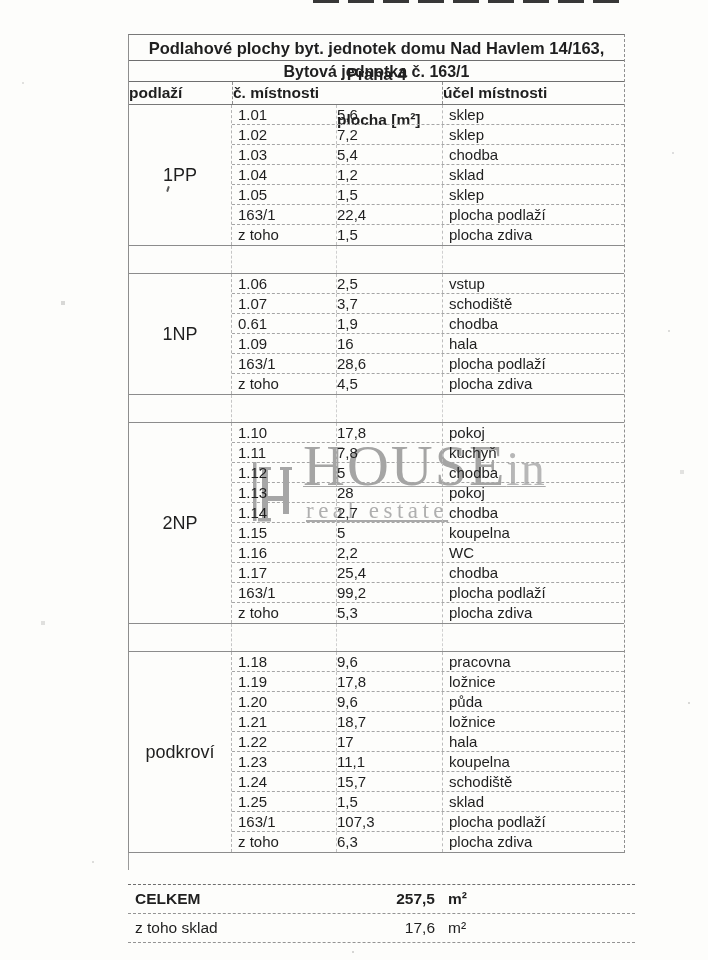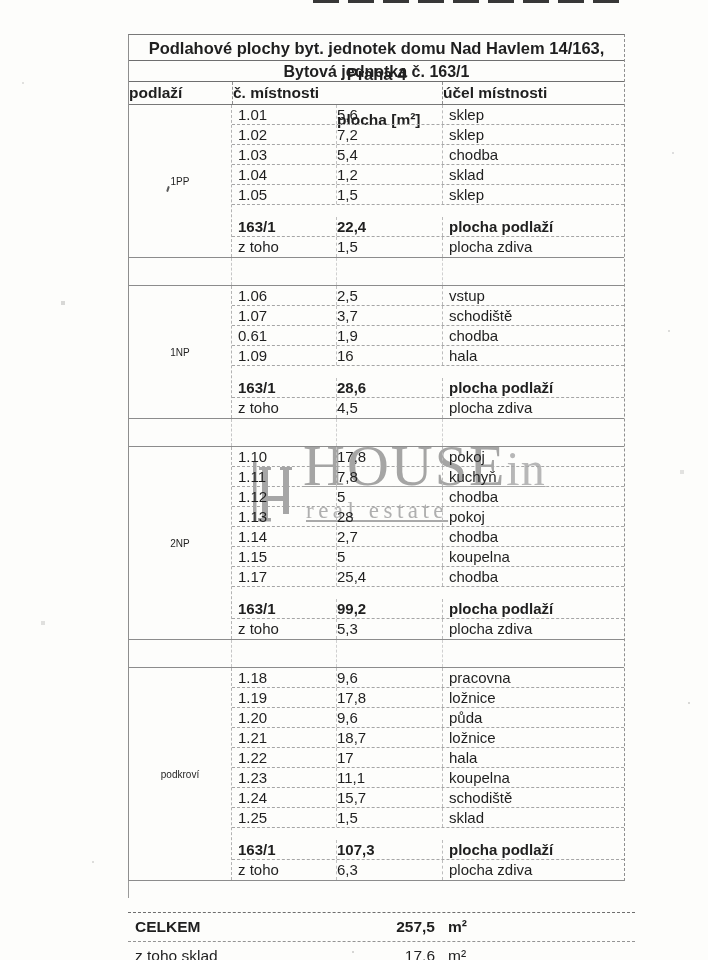--- a/index.html
+++ b/index.html
@@ -65,26 +65,26 @@
     line-height: 22px; text-align: left; font-size: 15.5px; font-weight: 700;
   }
   .hc.w1 { width: 103px; }
   .hc.w2 { width: 104px; border-left: 1px dashed #8f8f8f; }
   .hc.w3 { width: 106px; border-left: 1px dashed #8f8f8f; margin-top: 27px; }
   .hc.w4 { flex: 1; border-left: 1px dashed #8f8f8f; }
   .t-section { display: flex; border-bottom: 1px solid #8c8c8c; }
   .floor-cell {
     width: 103px; border-right: 1px dashed #b3b3b3;
     display: flex; align-items: center; justify-content: center;
-    font-size: 10px;
+    font-size: 18px;
   }
   .rows-col { flex: 1; }
   .t-row { display: flex; height: 20px; font-size: 15px; }
   .t-row:not(:last-child) { border-bottom: 1px dashed #a6a6a6; }
-  .t-row.bold { font-weight: 700; margin-top: 12px; }
+  .t-row.bold { font-weight: 400; }
   .cell { line-height: 19px; white-space: nowrap; }
   .c-num { width: 104px; padding-left: 6px; }
   .c-area { width: 106px; text-align: left; padding-right: 7px; border-left: 1px dashed #c2c2c2; }
   .c-use { flex: 1; padding-left: 6px; border-left: 1px dashed #bcbcbc; }
   .t-gap { display: flex; height: 28px; border-bottom: 1px solid #8c8c8c; }
   .t-gap .g1 { width: 103px; border-right: 1px dashed #c6c6c6; }
   .t-gap .g2 { width: 104px; }
   .t-gap .g3 { width: 106px; border-left: 1px dashed #d0d0d0; }
   .t-gap .g4 { flex: 1; border-left: 1px dashed #d0d0d0; }
   .t-spacer { position: relative; height: 31px; }
@@ -256,20 +256,25 @@
                 <div class="cell c-num">1.14</div>
                 <div class="cell c-area">2,7</div>
                 <div class="cell c-use">chodba</div>
               </div>
               <div class="t-row">
                 <div class="cell c-num">1.15</div>
                 <div class="cell c-area">5</div>
                 <div class="cell c-use">koupelna</div>
               </div>
               <div class="t-row">
+                <div class="cell c-num">1.16</div>
+                <div class="cell c-area">2,2</div>
+                <div class="cell c-use">WC</div>
+              </div>
+              <div class="t-row">
                 <div class="cell c-num">1.17</div>
                 <div class="cell c-area">25,4</div>
                 <div class="cell c-use">chodba</div>
               </div>
               <div class="t-row bold">
                 <div class="cell c-num">163/1</div>
                 <div class="cell c-area">99,2</div>
                 <div class="cell c-use">plocha podlaží</div>
               </div>
               <div class="t-row">

